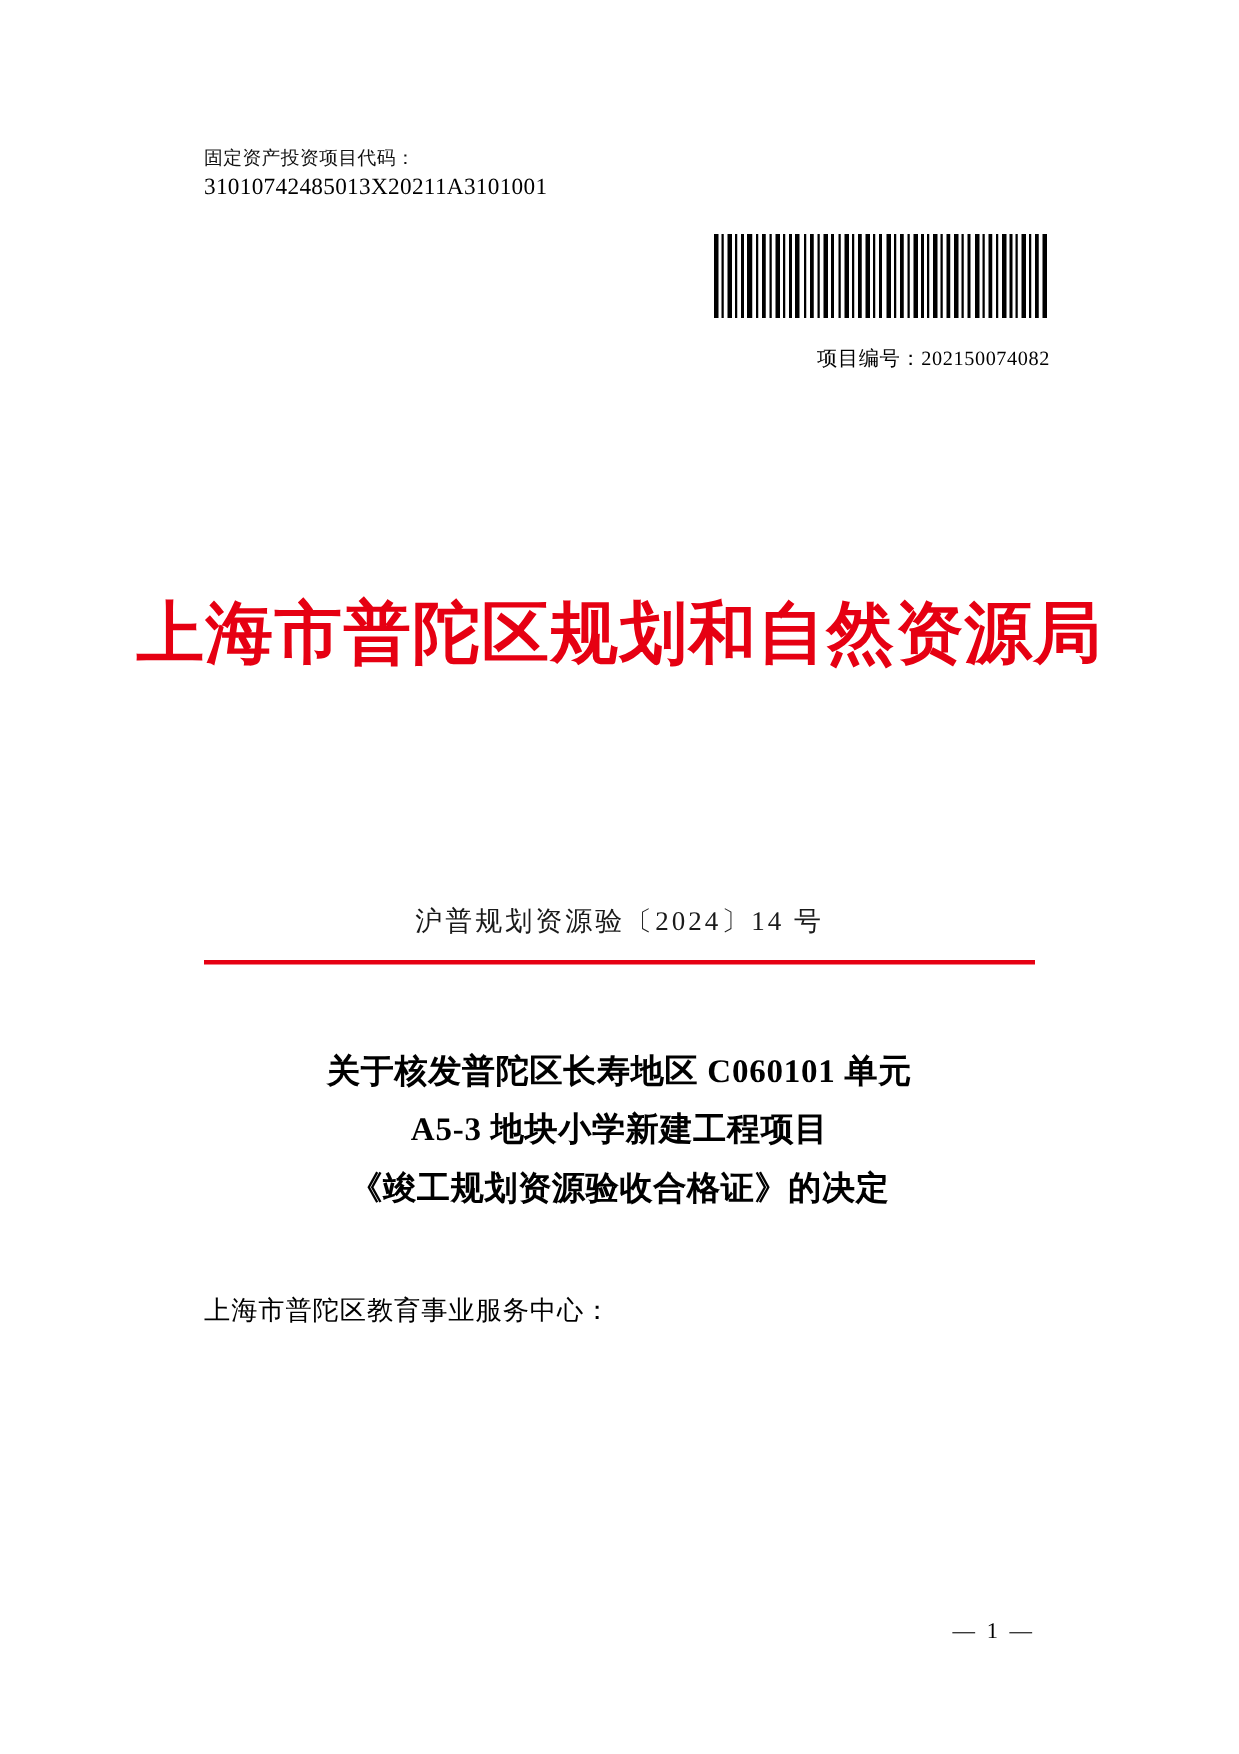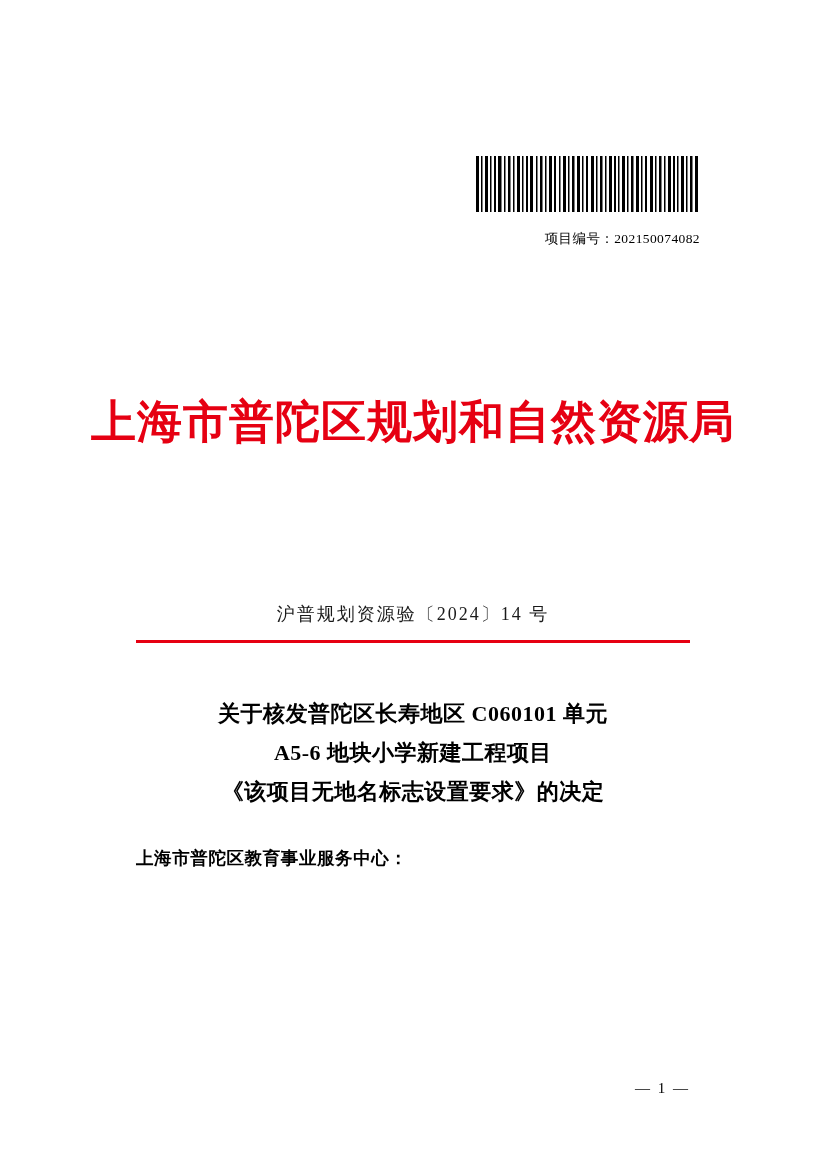--- a/index.html
+++ b/index.html
@@ -128,22 +128,21 @@
     left: 136px;
     top: 840px;
     width: 560px;
     font-family: "Liberation Serif", "DejaVu Serif", serif;
     font-size: 17.5px;
     line-height: 35px;
     letter-spacing: 0.6px;
     color: #000;
   }
   .addressee {
-    margin: 1px 0 2px 0;
-    font-weight: bold;
+    margin: 16px 0 2px 0;
   }
   .para {
     margin: 0;
     text-indent: 36px;
     text-align: justify;
     text-justify: inter-ideograph;
   }
 
   
   .page-number {
@@ -156,20 +155,24 @@
     font-size: 15px;
     letter-spacing: 2px;
     color: #000;
   }
 </style>
 </head>
 <body>
 
 <div class="page">
 
+  <div class="code-block">
+    <div class="code-label">固定资产投资项目代码：</div>
+    <div class="code-value">31010742485013X20211A3101001</div>
+  </div>
 
   <div class="barcode-wrap">
     <svg class="barcode" viewBox="0 0 224 56" preserveAspectRatio="none">
       <g fill="#000">
         <rect x="0" y="0" width="3" height="56"></rect>
         <rect x="5" y="0" width="1.5" height="56"></rect>
         <rect x="9" y="0" width="3" height="56"></rect>
         <rect x="14" y="0" width="1.5" height="56"></rect>
         <rect x="18" y="0" width="2" height="56"></rect>
         <rect x="22" y="0" width="3.5" height="56"></rect>
@@ -224,22 +227,22 @@
   <div class="masthead">
     <span>上海市普陀区规划和自然资源局</span>
   </div>
 
   <div class="doc-number">沪普规划资源验〔2024〕14 号</div>
 
   <div class="red-rule"></div>
 
   <div class="doc-title">
     <span>关于核发普陀区长寿地区 C060101 单元</span>
-    <span>A5-6 地块小学新建工程项目</span>
-    <span>《该项目无地名标志设置要求》的决定</span>
+    <span>A5-3 地块小学新建工程项目</span>
+    <span>《竣工规划资源验收合格证》的决定</span>
   </div>
 
   <div class="body-block">
     <p class="addressee">上海市普陀区教育事业服务中心：</p>
   </div>
 
   <div class="page-number">— 1 —</div>
 
 </div>
 

